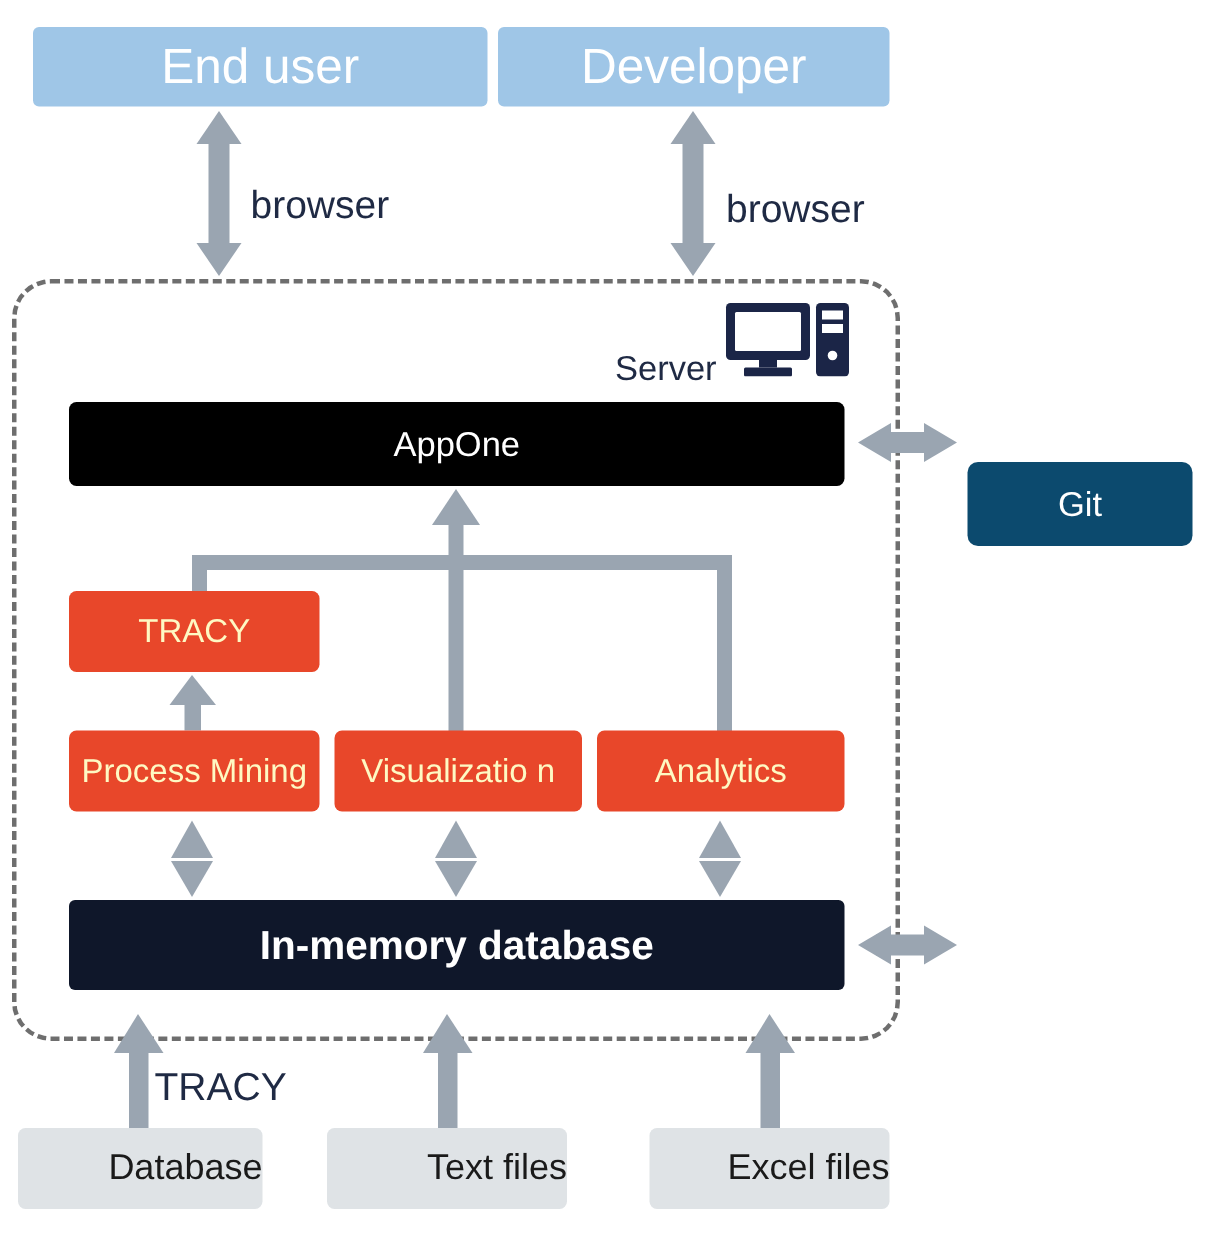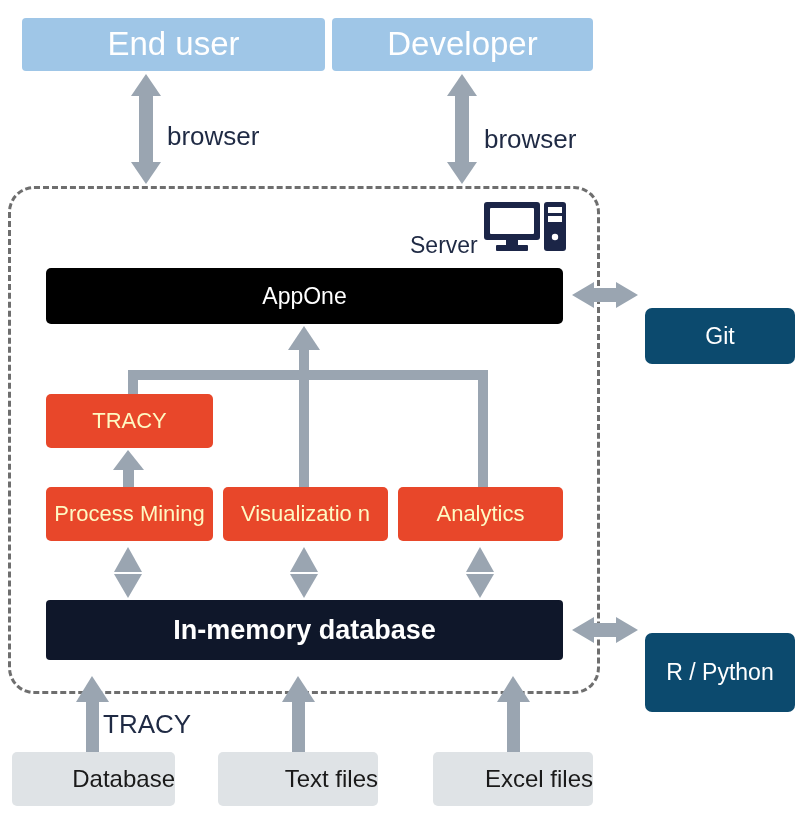--- a/index.html
+++ b/index.html
@@ -228,23 +228,20 @@
   </div>
 
   <div class="box orange" style="left:398px;top:487px;width:165px;height:54px;">
     <span>Analytics</span>
   </div>
 
   <div class="box db" style="left:46px;top:600px;width:517px;height:60px;">
     <span>In-memory database</span>
   </div>
 
-  <div class="box ext wrapbox" style="left:645px;top:593px;width:150px;height:79px;">
-    <span style="white-space: normal; line-height: 1.12; width: 100%;">R / Python</span>
-  </div>
 
   <div class="plainlabel" style="left:103px;top:709px;">TRACY</div>
 
   <div class="box source" style="left:12px;top:752px;width:163px;height:54px;">
     <span>Database</span>
   </div>
 
   <div class="box source" style="left:218px;top:752px;width:160px;height:54px;">
     <span>Text files</span>
   </div>

